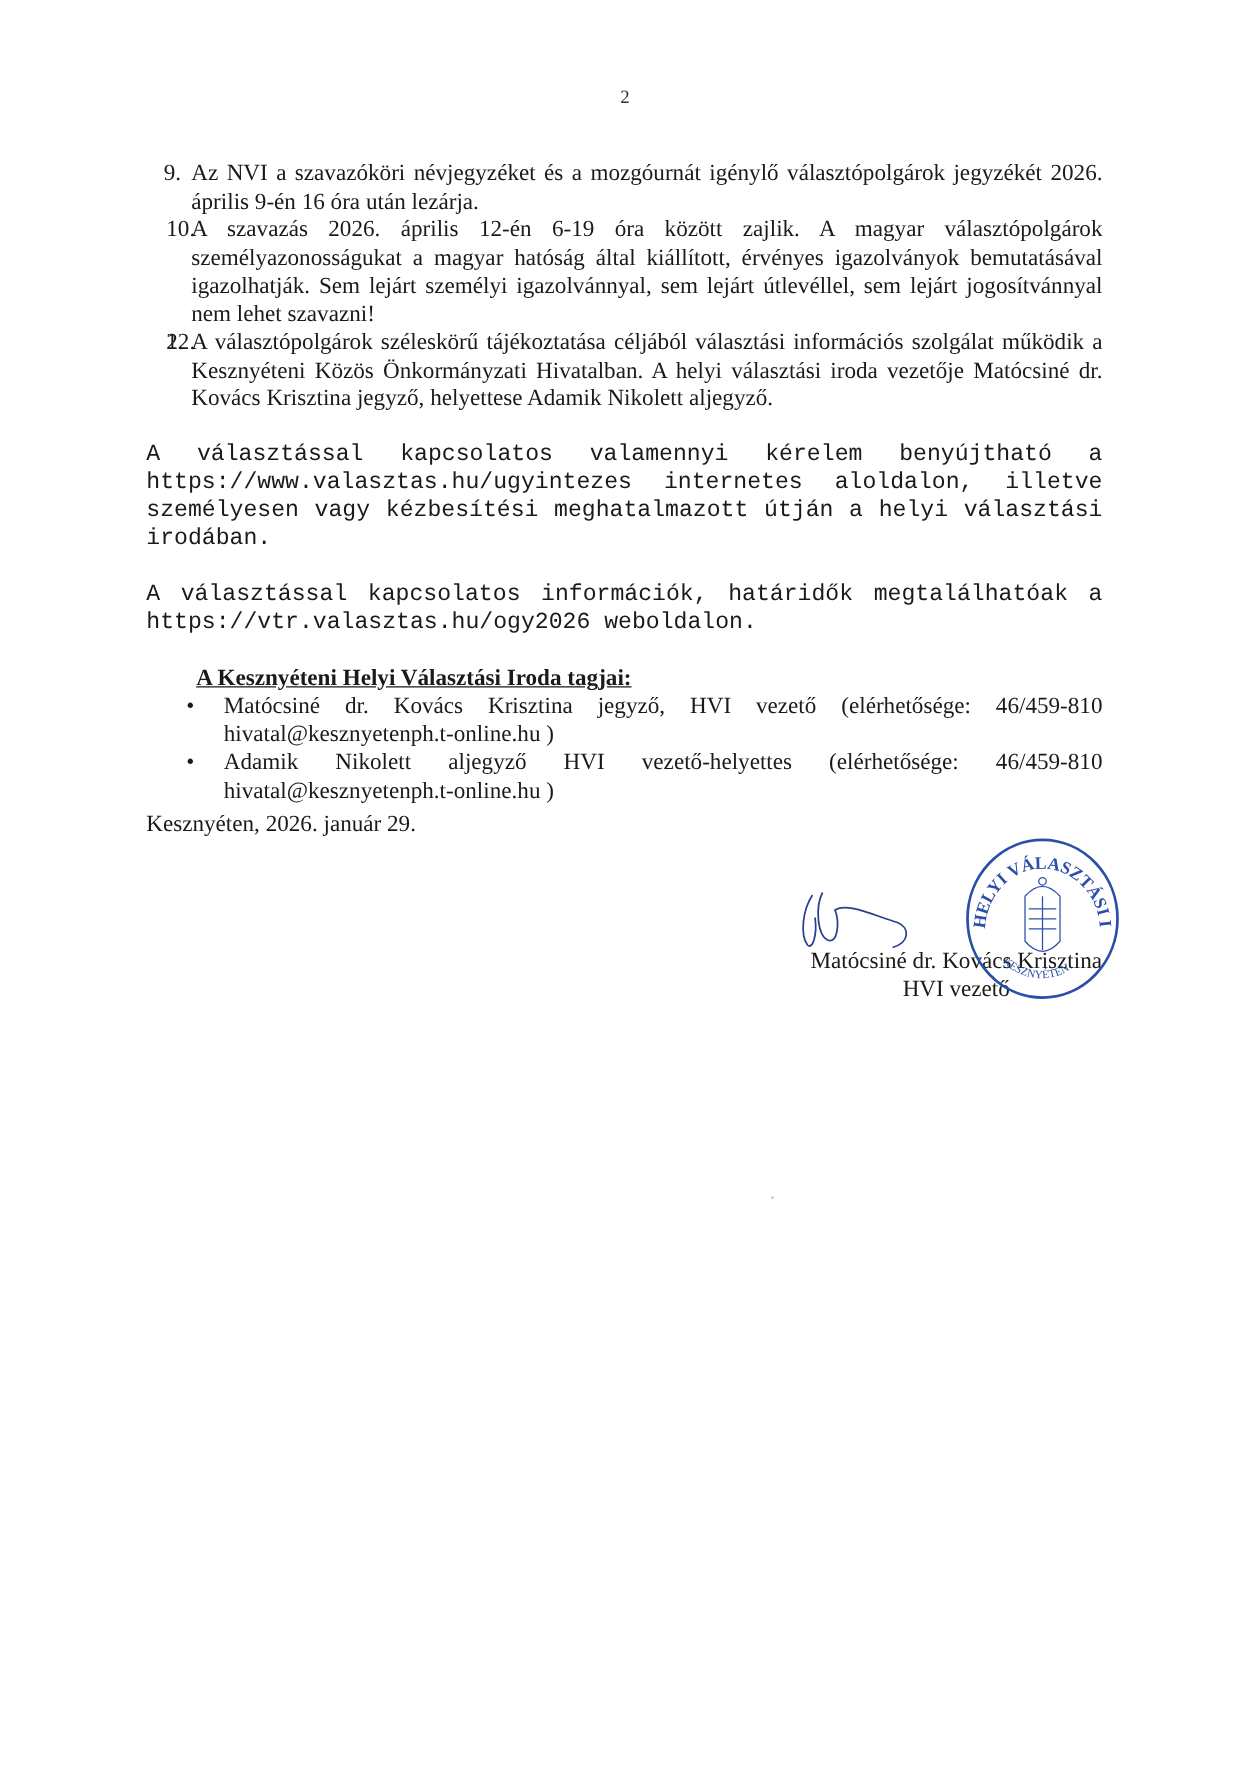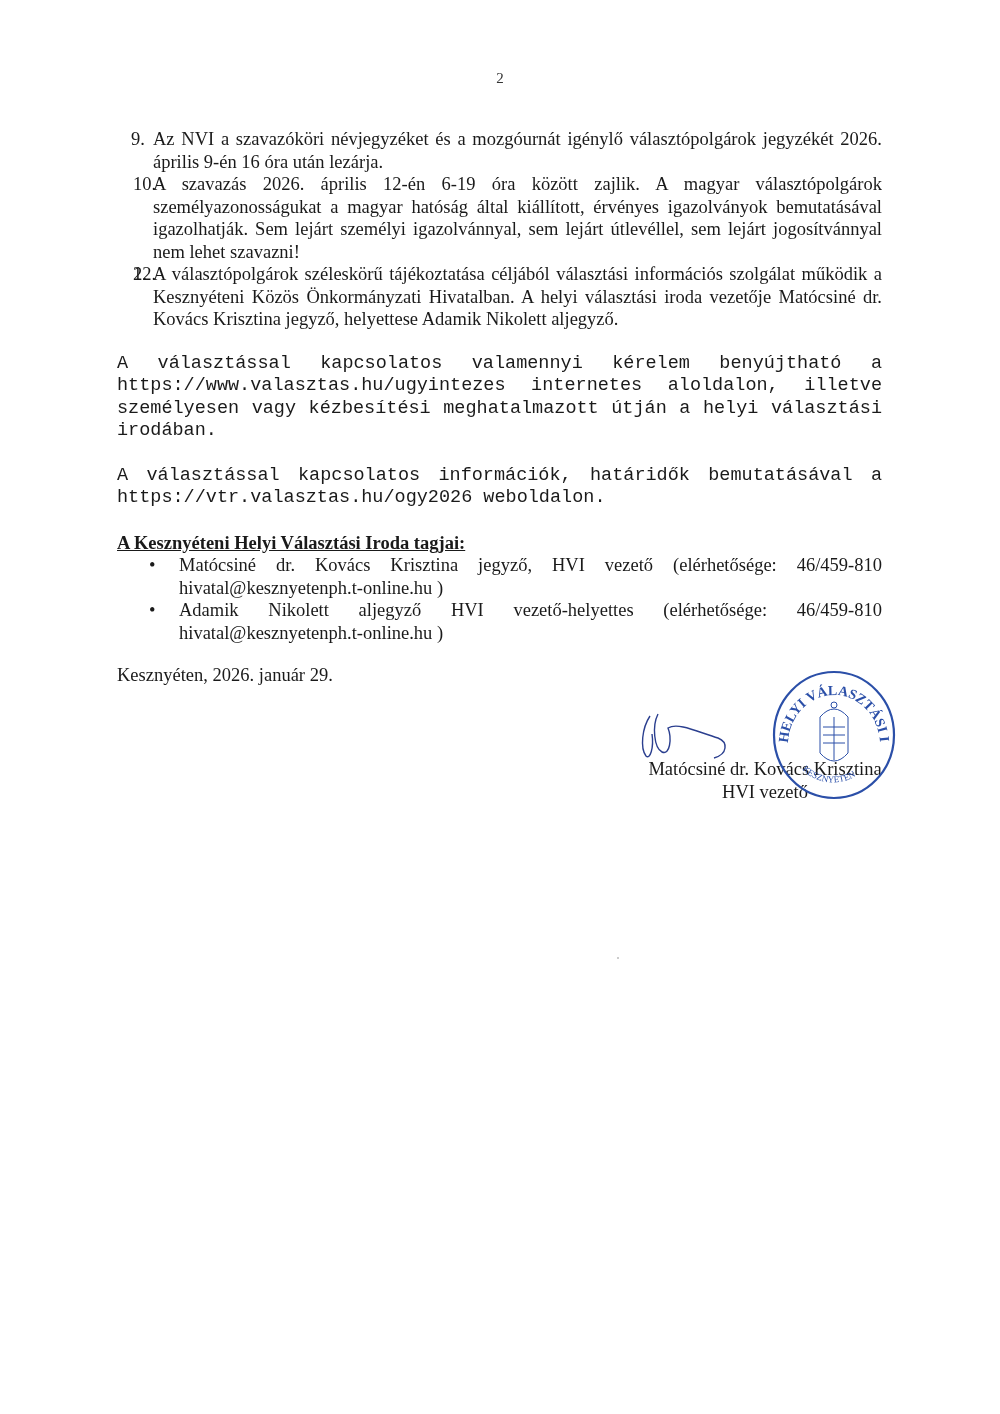--- a/index.html
+++ b/index.html
@@ -6,25 +6,25 @@
   body { width:1000px; height:1414px; position:relative; overflow:hidden;
          font-family:"Liberation Serif", "DejaVu Serif", serif; color:#1a1a1a; }
   .page-number { position:absolute; top:70px; left:0; width:1000px; text-align:center; font-size:15px; color:#333; }
   .content { position:absolute; left:117px; top:128px; width:765px; font-size:18.5px; line-height:22.5px; }
   .numlist { margin:0; padding:0; list-style:none; }
   .numlist li { position:relative; padding-left:36px; text-align:justify; text-align-last:left; }
   .numlist li .num { position:absolute; left:14px; }
   .numlist li.two .num { left:16px; }
   .para { margin-top:22px; text-align:justify;font-family:Liberation Mono, monospace; }
   .para .first { display:block; text-align:justify; text-align-last:justify; }
-  .heading { margin-top:22px; font-weight:bold; text-decoration:underline; }
+  .heading { margin-top:22px; font-weight:bold; text-decoration:underline;margin-left:40px; }
   .bullets { margin:0; padding:0; list-style:none; }
   .bullets li { position:relative; padding-left:62px; text-align:justify; }
   .bullets li .dot { position:absolute; left:32px; top:0; }
-  .date-line { margin-top:20px; }
+  .date-line { margin-top:5px; }
   .signature-block { position:absolute; left:635px; top:758px; width:260px; font-size:18.5px; line-height:22.5px; text-align:center; }
   .sig-scribble { position:absolute; left:628px; top:708px; }
   .stamp { position:absolute; left:768px; top:665px; width:130px; height:135px; }
   .faint-dot { position:absolute; left:617px; top:957px; width:2px; height:2px; background:#ccc; }
 </style>
 </head>
 <body>
 
 <div class="page-number">2</div>
 
@@ -46,21 +46,21 @@
       <span>A választópolgárok széleskörű tájékoztatása céljából választási információs szolgálat működik a Keszny­éteni Közös Önkormányzati Hivatalban. A helyi választási iroda vezetője Matócsiné dr. Kovács Krisztina jegyző, helyettese Adamik Nikolett aljegyző.</span>
     </li>
   </ul>
 
   <div class="para">
     <span class="first">A választással kapcsolatos valamennyi kérelem benyújtható a</span>
     <span>https://www.valasztas.hu/ugyintezes internetes aloldalon, illetve személyesen vagy kézbesítési meghatalmazott útján a helyi választási irodában.</span>
   </div>
 
   <div class="para">
-    <span class="first">A választással kapcsolatos információk, határidők bemutatásával a</span>
+    <span class="first">A választással kapcsolatos információk, határidők megtalálhatóak a</span>
     <span>https://vtr.valasztas.hu/ogy2026 weboldalon.</span>
   </div>
 
   <div class="heading">A Kesznyéteni Helyi Választási Iroda tagjai:</div>
   <ul class="bullets">
     <li>
       <span class="dot">•</span>
       <span>Matócsiné dr. Kovács Krisztina jegyző, HVI vezető (elérhetősége: 46/459-810 hivatal@kesznyetenph.t-online.hu )</span>
     </li>
     <li>

